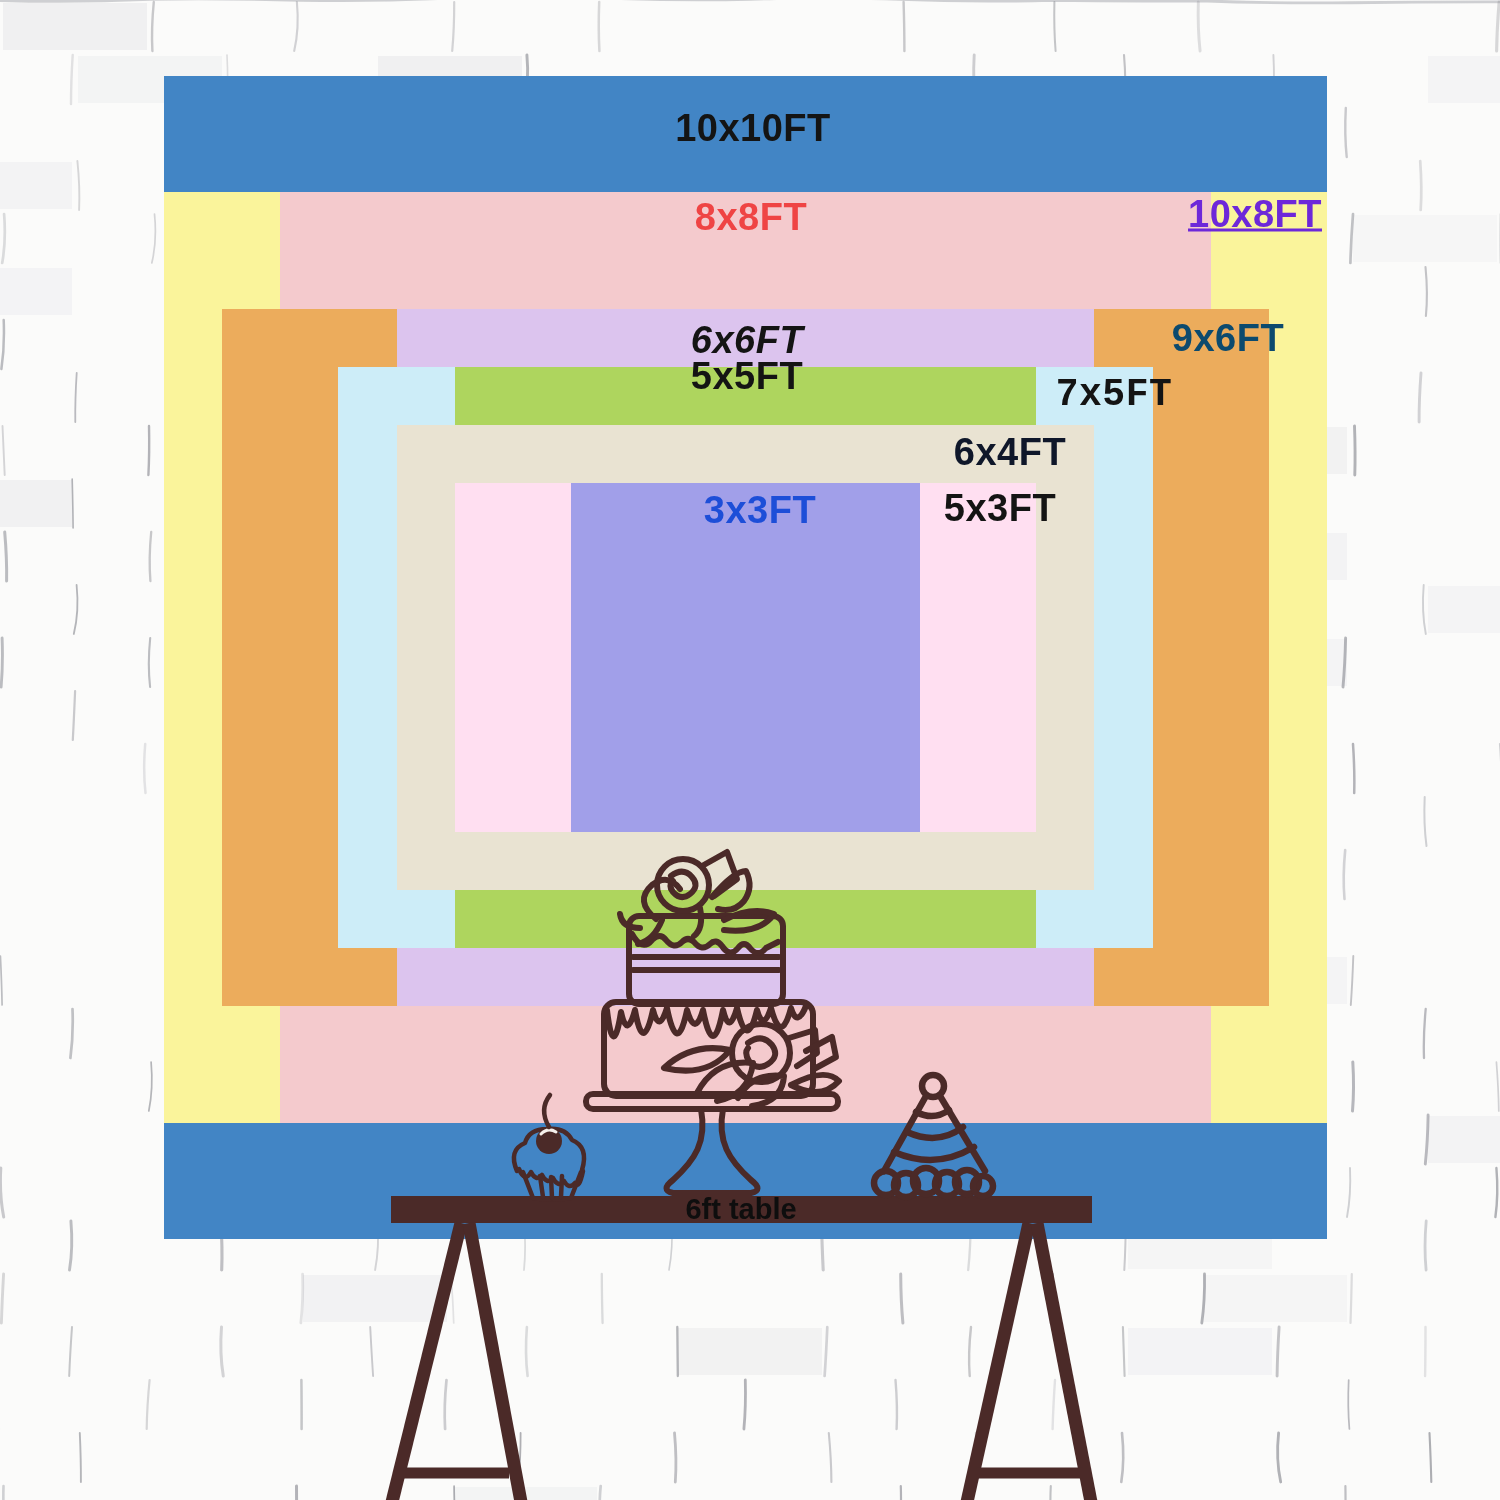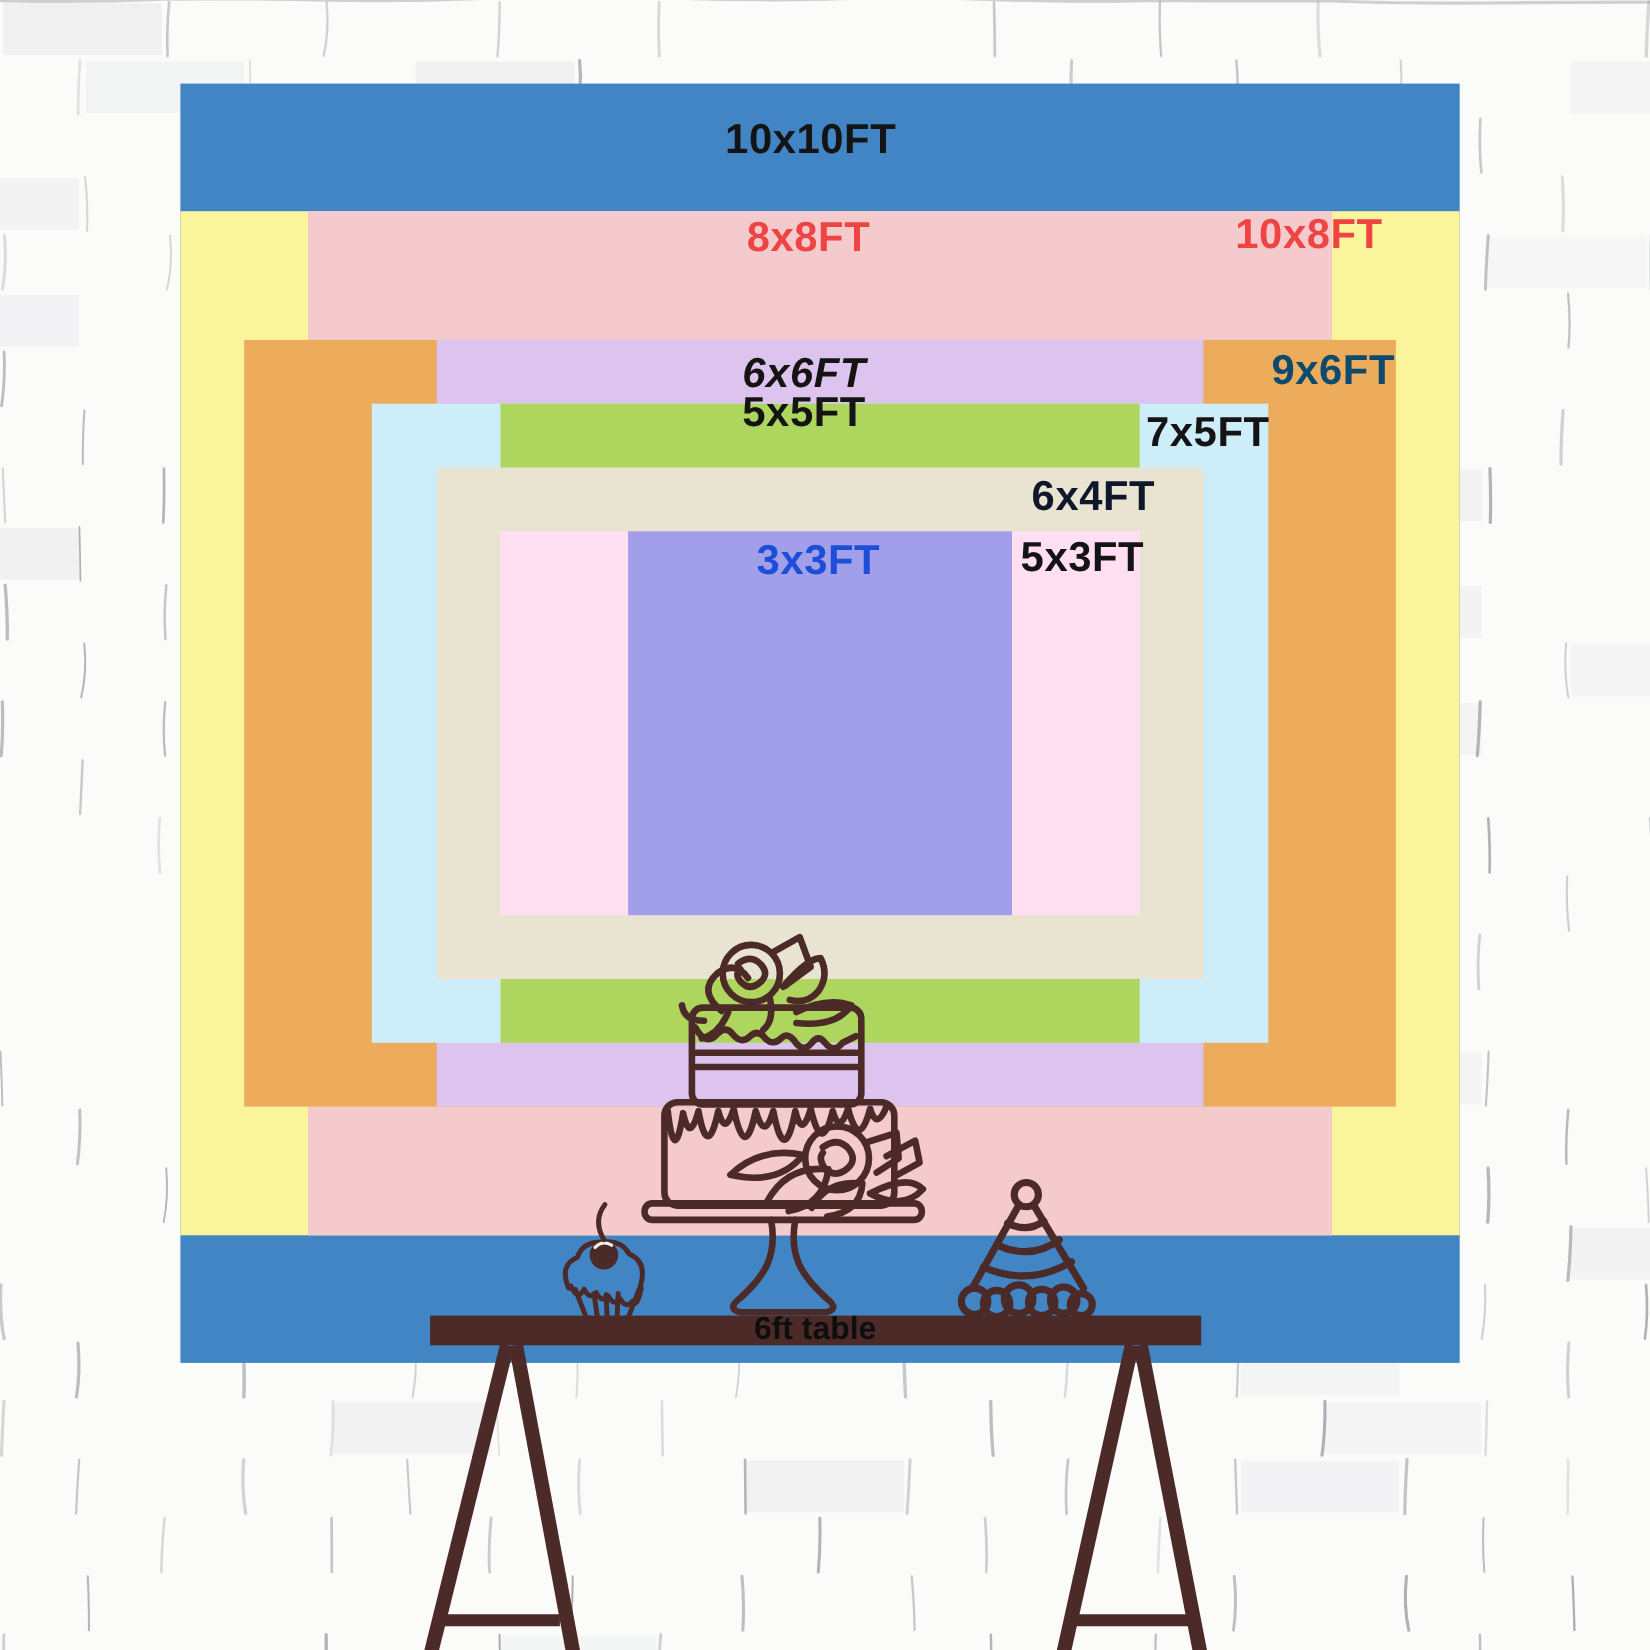--- a/index.html
+++ b/index.html
@@ -5,21 +5,21 @@
   html,body{margin:0;padding:0;background:#ffffff;}
   .stage{
     position:relative;width:1500px;height:1500px;overflow:hidden;
     font-family:"Liberation Sans", sans-serif;
   }
   #wall{position:absolute;left:0;top:0;z-index:0;}
   #layers{position:absolute;left:0;top:0;width:100%;height:100%;z-index:1;}
   .size-rect{position:absolute;}
   .size-label{
     position:absolute;transform:translate(-50%,-50%);z-index:20;
-    font-size:38px;font-weight:600;letter-spacing:.5px;white-space:nowrap;
+    font-size:38px;font-weight:600;letter-spacing:.5px;white-space:nowrap;margin-left:16px;
   }
   #decor{position:absolute;left:0;top:0;z-index:30;}
   .table-label{
     position:absolute;left:741px;top:1209px;transform:translate(-50%,-50%);
     z-index:40;font-size:29px;font-weight:600;color:#0e0e0e;white-space:nowrap;
   }
 </style>
 </head>
 <body>
 
@@ -325,29 +325,29 @@
         <path d="M900.8,1486 q0.9,26.5 -2.2,49" stroke="#83848c" stroke-width="2.2" opacity="0.60"></path>
         <path d="M1050.8,1486 q-1.4,26.5 2.3,49" stroke="#83848c" stroke-width="2.1" opacity="0.49"></path>
         <path d="M1345.4,1486 q0.5,26.5 -0.9,49" stroke="#83848c" stroke-width="2.2" opacity="0.50"></path>
       </g>
   </svg>
 
   <div id="layers">
       <div class="size-rect" style="left: 164px; top: 76px; width: 1163px; height: 1163px; background: rgb(66, 133, 197); z-index: 1;"></div>
       <div class="size-label" style="left: 737px; top: 128px; color: rgb(20, 20, 20);">10x10FT</div>
       <div class="size-rect" style="left: 164px; top: 192.3px; width: 1163px; height: 930.4px; background: rgb(250, 244, 155); z-index: 2;"></div>
-      <div class="size-label" style="left: 1190px; top: 214px; color: #ef4444;">10x8FT</div>
+      <div class="size-label" style="left: 1239px; top: 214px; color: #6d28d9; text-decoration: underline;">10x8FT</div>
       <div class="size-rect" style="left: 280.3px; top: 192.3px; width: 930.4px; height: 930.4px; background: rgb(244, 202, 205); z-index: 3;"></div>
       <div class="size-label" style="left: 735px; top: 217px; color: #ef4444;">8x8FT</div>
       <div class="size-rect" style="left: 222.15px; top: 308.6px; width: 1046.7px; height: 697.8px; background: rgb(236, 172, 92); z-index: 4;"></div>
       <div class="size-label" style="left: 1212px; top: 338px; color: #0c4a6e;">9x6FT</div>
       <div class="size-rect" style="left: 396.6px; top: 308.6px; width: 697.8px; height: 697.8px; background: rgb(220, 196, 238); z-index: 5;"></div>
       <div class="size-label" style="left: 731px; top: 340px; color: rgb(20, 20, 20); font-style: italic;">6x6FT</div>
       <div class="size-rect" style="left: 338.45px; top: 366.75px; width: 814.1px; height: 581.5px; background: rgb(205, 237, 248); z-index: 6;"></div>
-      <div class="size-label" style="left: 1098px; top: 394px; color: rgb(20, 20, 20);">7x5FT</div>
+      <div class="size-label" style="left: 1098px; top: 394px; color: rgb(20, 20, 20); font-family: Liberation Mono, monospace;">7x5FT</div>
       <div class="size-rect" style="left: 454.75px; top: 366.75px; width: 581.5px; height: 581.5px; background: rgb(174, 213, 94); z-index: 7;"></div>
       <div class="size-label" style="left: 731px; top: 376px; color: rgb(20, 20, 20);">5x5FT</div>
       <div class="size-rect" style="left: 396.6px; top: 424.9px; width: 697.8px; height: 465.2px; background: rgb(233, 227, 210); z-index: 8;"></div>
       <div class="size-label" style="left: 994px; top: 452px; color: #0f172a;">6x4FT</div>
       <div class="size-rect" style="left: 454.75px; top: 483.05px; width: 581.5px; height: 348.9px; background: rgb(255, 223, 241); z-index: 9;"></div>
       <div class="size-label" style="left: 984px; top: 508px; color: rgb(20, 20, 20);">5x3FT</div>
       <div class="size-rect" style="left: 571.05px; top: 483.05px; width: 348.9px; height: 348.9px; background: rgb(161, 159, 233); z-index: 10;"></div>
       <div class="size-label" style="left: 744px; top: 510px; color: #1d4ed8;">3x3FT</div>
     </div>
 

